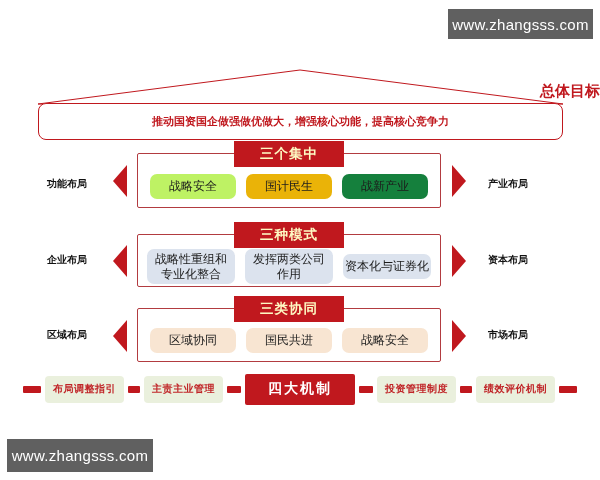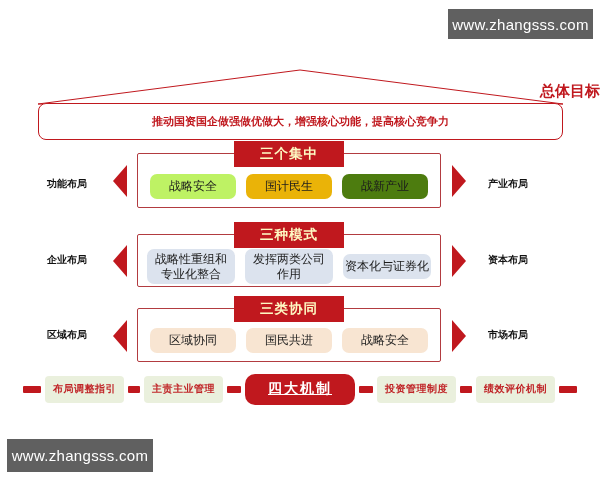--- a/index.html
+++ b/index.html
@@ -95,24 +95,24 @@
   }
   .dash { background: #c0181e; height: 7px; border-radius: 1px; flex: none; }
   .dash-lg { width: 18px; } .dash-md { width: 14px; } .dash-sm { width: 12px; }
   .mbox {
     background: #eaf0dd; color: #c02528; border-radius: 4px;
     font-size: 10px; font-weight: bold; height: 27px; padding: 0 8px;
     display: flex; align-items: center; justify-content: center; flex: none;
     letter-spacing: 0.5px;
   }
   .mcenter {
-    background: #c0181e; color: #ffffff; border-radius: 10px;
+    background: #c0181e; color: #ffffff; border-radius: 2px;
     font-size: 14px; font-weight: bold; height: 31px; min-width: 110px;
     padding: 0 14px; display: flex; align-items: center; justify-content: center;
-    flex: none; letter-spacing: 2px; text-decoration: underline;
+    flex: none; letter-spacing: 2px;
   }
 </style>
 </head>
 <body>
 
 <div class="stage">
 
   <div class="watermark wm-top">www.zhangsss.com</div>
 
   <svg class="roof-svg" viewBox="0 0 600 40">
@@ -123,21 +123,21 @@
   <div class="banner">
     <span>推动国资国企做强做优做大，增强核心功能，提高核心竞争力</span>
   </div>
 
   <div class="side-label lbl-left lr-1">功能布局</div>
   <div class="tri tri-left tv-1"></div>
   <div class="row-container rc-1">
     <div class="row-header">三个集中</div>
     <div class="item item-sm" style="background-color: #bef264; text-align: right;">战略安全</div>
     <div class="item item-sm" style="background-color: #eab308;">国计民生</div>
-    <div class="item item-sm" style="background-color: #4d7c0f;">战新产业</div>
+    <div class="item item-sm" style="background-color: #15803d;">战新产业</div>
   </div>
   <div class="tri tri-right tv-1"></div>
   <div class="side-label lbl-right lr-1">产业布局</div>
 
   <div class="side-label lbl-left lr-2">企业布局</div>
   <div class="tri tri-left tv-2"></div>
   <div class="row-container rc-2">
     <div class="row-header">三种模式</div>
     <div class="item item-md" style="background-color: rgb(220, 227, 238);">战略性重组和
 专业化整合</div>

